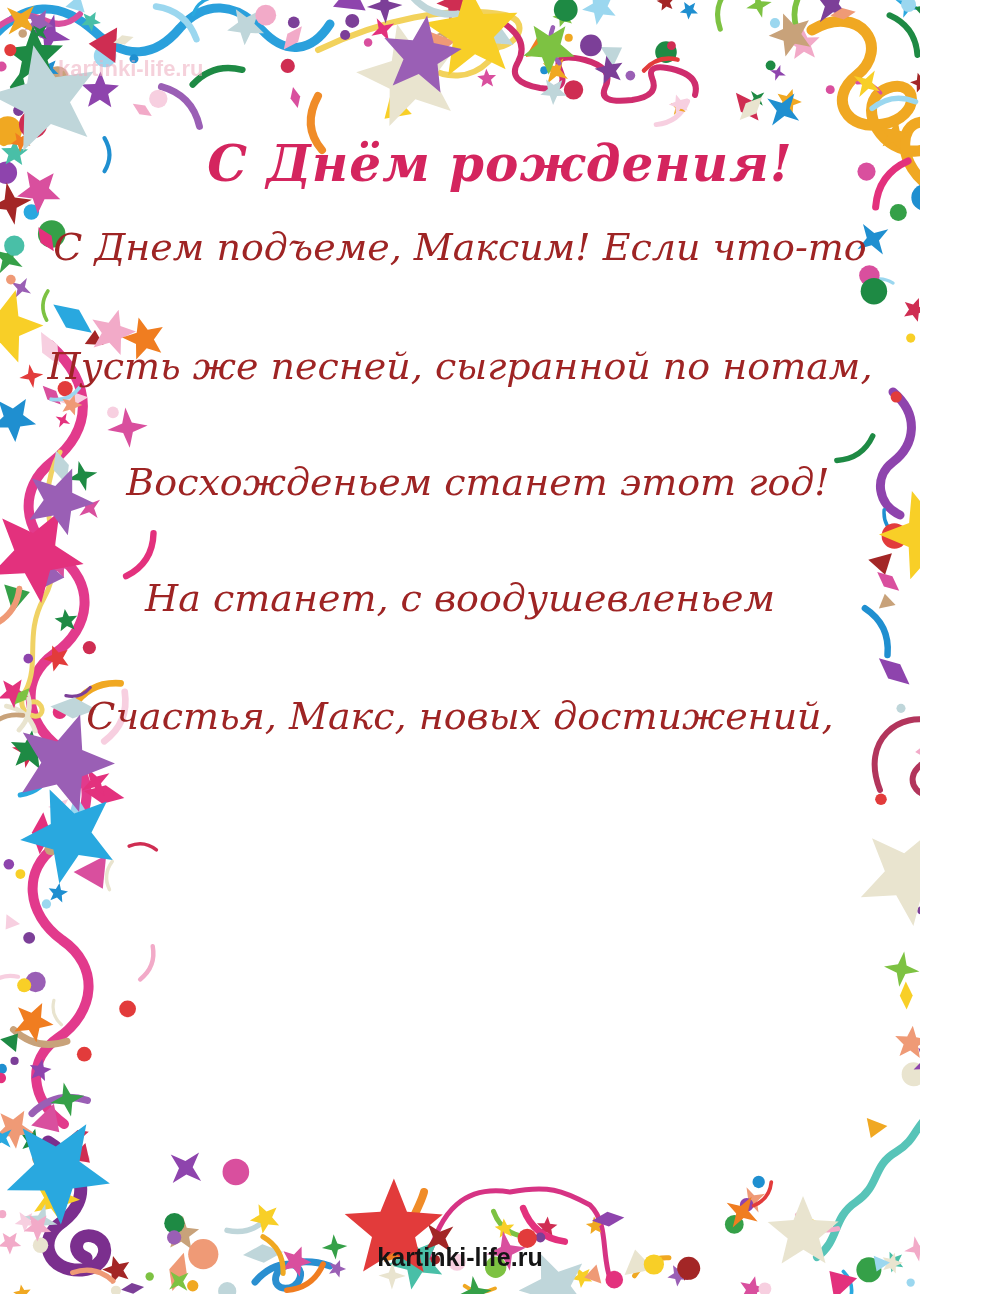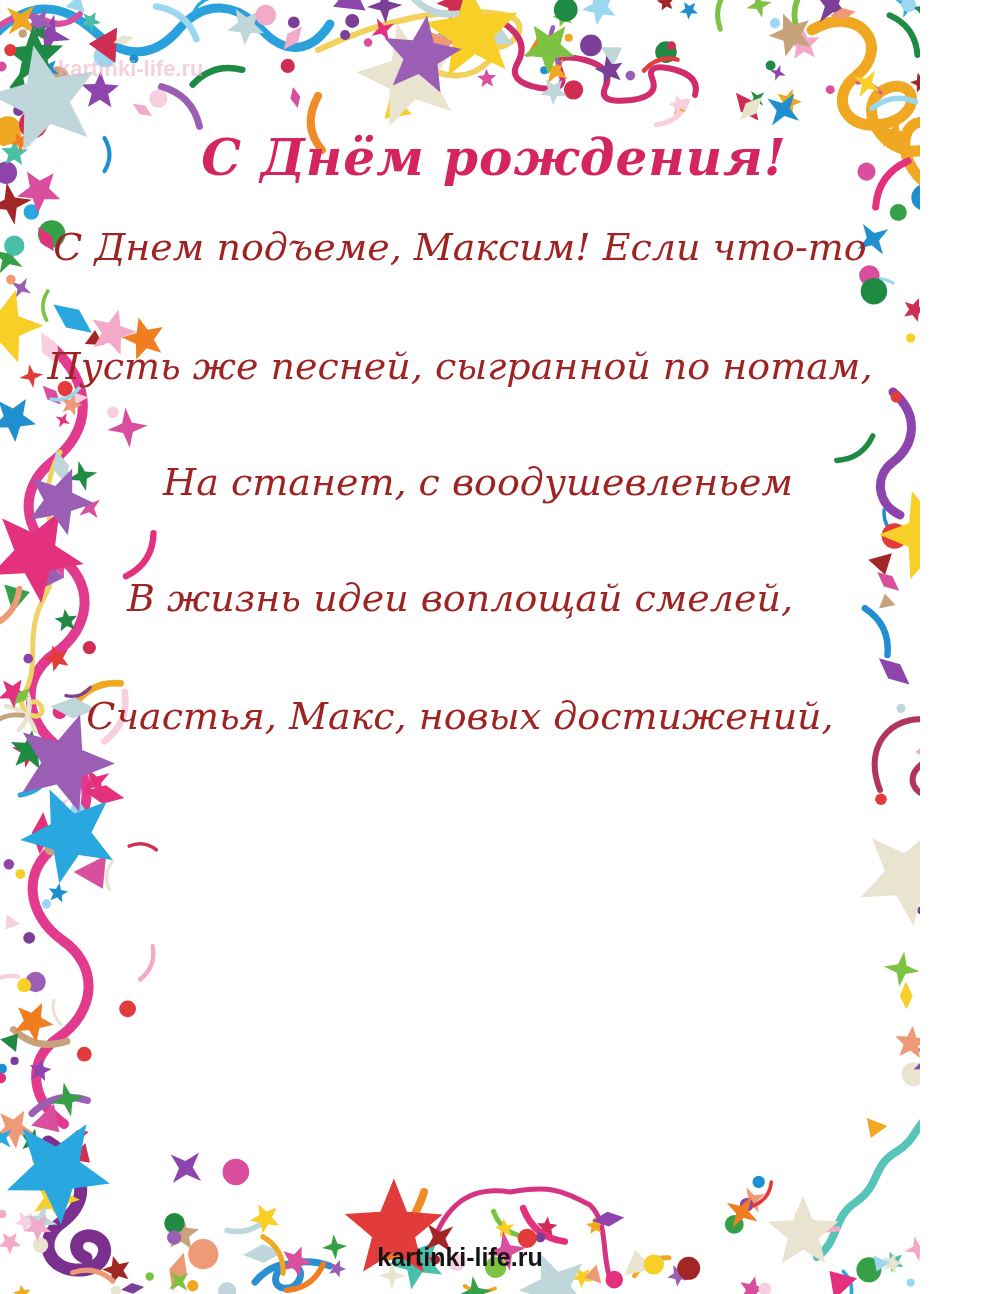--- a/index.html
+++ b/index.html
@@ -6,21 +6,21 @@
   .card{
     position:relative;
     width:920px;height:1294px;
     background:var(--c-bg,#fff);
     overflow:hidden;
     font-family:"DejaVu Serif", serif;
   }
   .confetti-svg{position:absolute;left:0;top:0;z-index:1;}
   .card-title{
     position:absolute;top:128px;left:0;width:100%;
-    margin:0;text-align:center;z-index:2;
+    margin:6px;text-align:center;z-index:2;
     font-size:50px;line-height:60px;
     font-weight:bold;font-style:italic;
     letter-spacing:1px;
     color:var(--c-title,#d4255e);
     padding-left:34px;
   }
   .poem{position:absolute;left:0;top:0;width:100%;height:100%;z-index:2;pointer-events:none;}
   .poem-line{
     position:absolute;left:0;width:100%;
     margin:0;text-align:center;
@@ -480,19 +480,19 @@
       </g>
   </svg>
 
   <div class="wm-top">kartinki-life.ru</div>
 
   <h1 class="card-title">С Днём рождения!</h1>
 
   <div class="poem">
     <p class="poem-line">С Днем подъеме, Максим! Если что-то</p>
     <p class="poem-line">Пусть же песней, сыгранной по нотам,</p>
+    <p class="poem-line">Восхожденьем станет этот год!</p>
     <p class="poem-line">На станет, с воодушевленьем</p>
-    <p class="poem-line">В жизнь идеи воплощай смелей,</p>
     <p class="poem-line">Счастья, Макс, новых достижений,</p>
   </div>
 
   <div class="wm-bottom">kartinki-life.ru</div>
 </div>
 
 </body></html>

